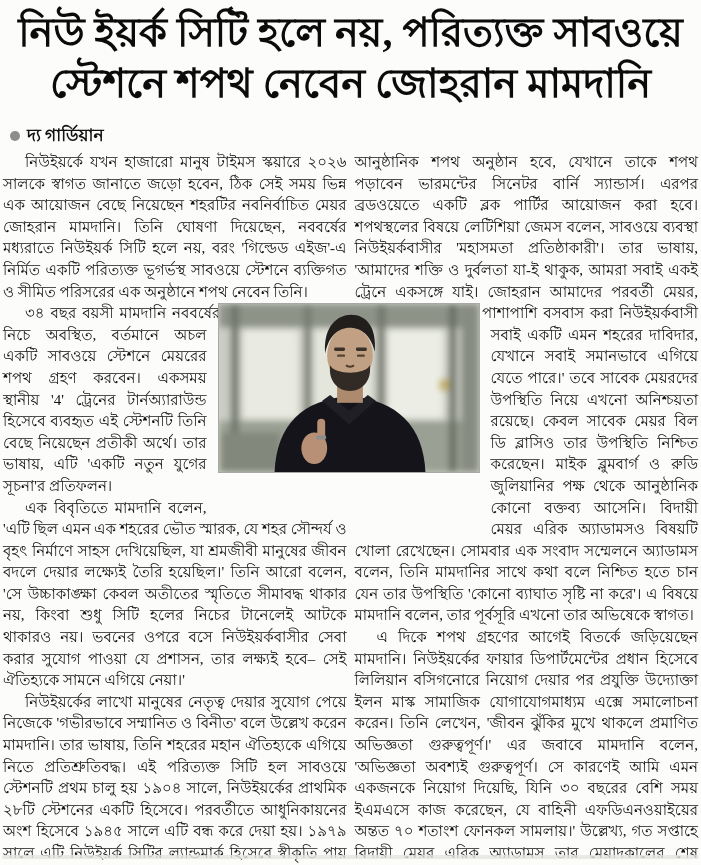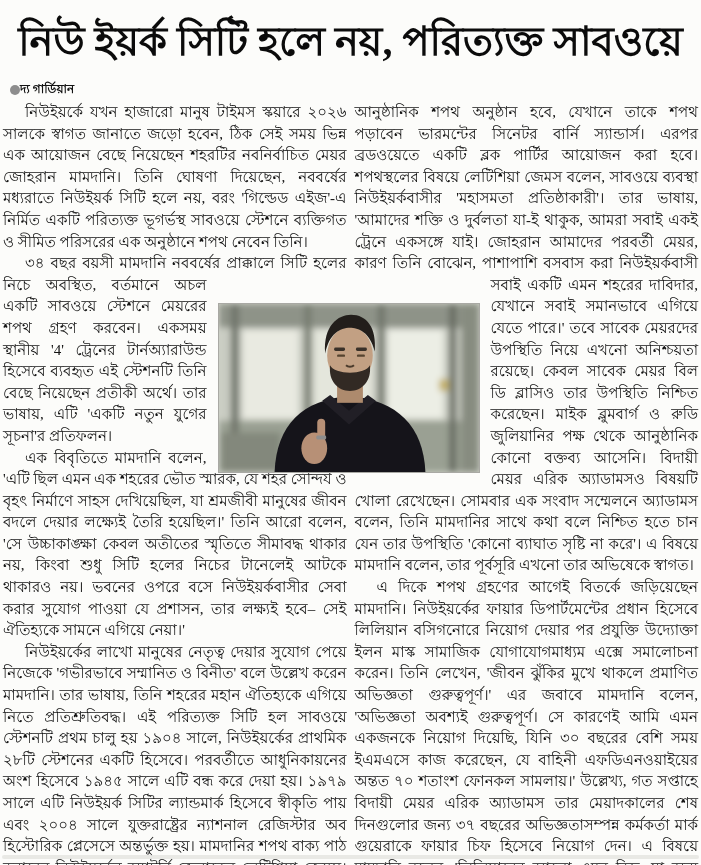--- a/index.html
+++ b/index.html
@@ -5,29 +5,29 @@
   html,body{margin:0;padding:0;}
   body{
     width:701px;height:865px;overflow:hidden;position:relative;
     background:#fcfcfa;color:#121212;
     font-family:"Liberation Serif","DejaVu Serif",serif;
   }
   .page{position:relative;width:701px;height:865px;}
 
   
   .headline{
-    padding-top:16px;text-align:center;font-weight:700;
+    padding-top:7px;text-align:center;font-weight:700;
     font-size:40px;line-height:51px;color:#0b0b0b;
     letter-spacing:0px;
   }
 
   
   .byline{
-    display:flex;align-items:center;
-    margin:13px 0 2px 10px;font-weight:700;font-size:12px;
+    display:flex;align-items:center;gap:7px;
+    margin:13px 0 2px 10px;font-weight:700;font-size:17px;
   }
   .byline .dot{
     width:10px;height:10px;border-radius:50%;
     background:#8d8d8d;flex:0 0 auto;
   }
 
   
   .cols{
     display:flex;gap:8px;margin:2px 3px 0 3px;
   }
@@ -56,20 +56,21 @@
     background:#e4e4e0;border-radius:2px;opacity:.8;
   }
 </style>
 </head>
 <body>
 
 <div class="page">
 
   <div class="headline">
     <div>নিউ ইয়র্ক সিটি হলে নয়, পরিত্যক্ত সাবওয়ে</div>
+    <div>স্টেশনে শপথ নেবেন জোহরান মামদানি</div>
   </div>
 
   <div class="byline">
     <span class="dot"></span>
     <span>দ্য গার্ডিয়ান</span>
   </div>
 
   <div class="cols">
 
     <div class="col">

